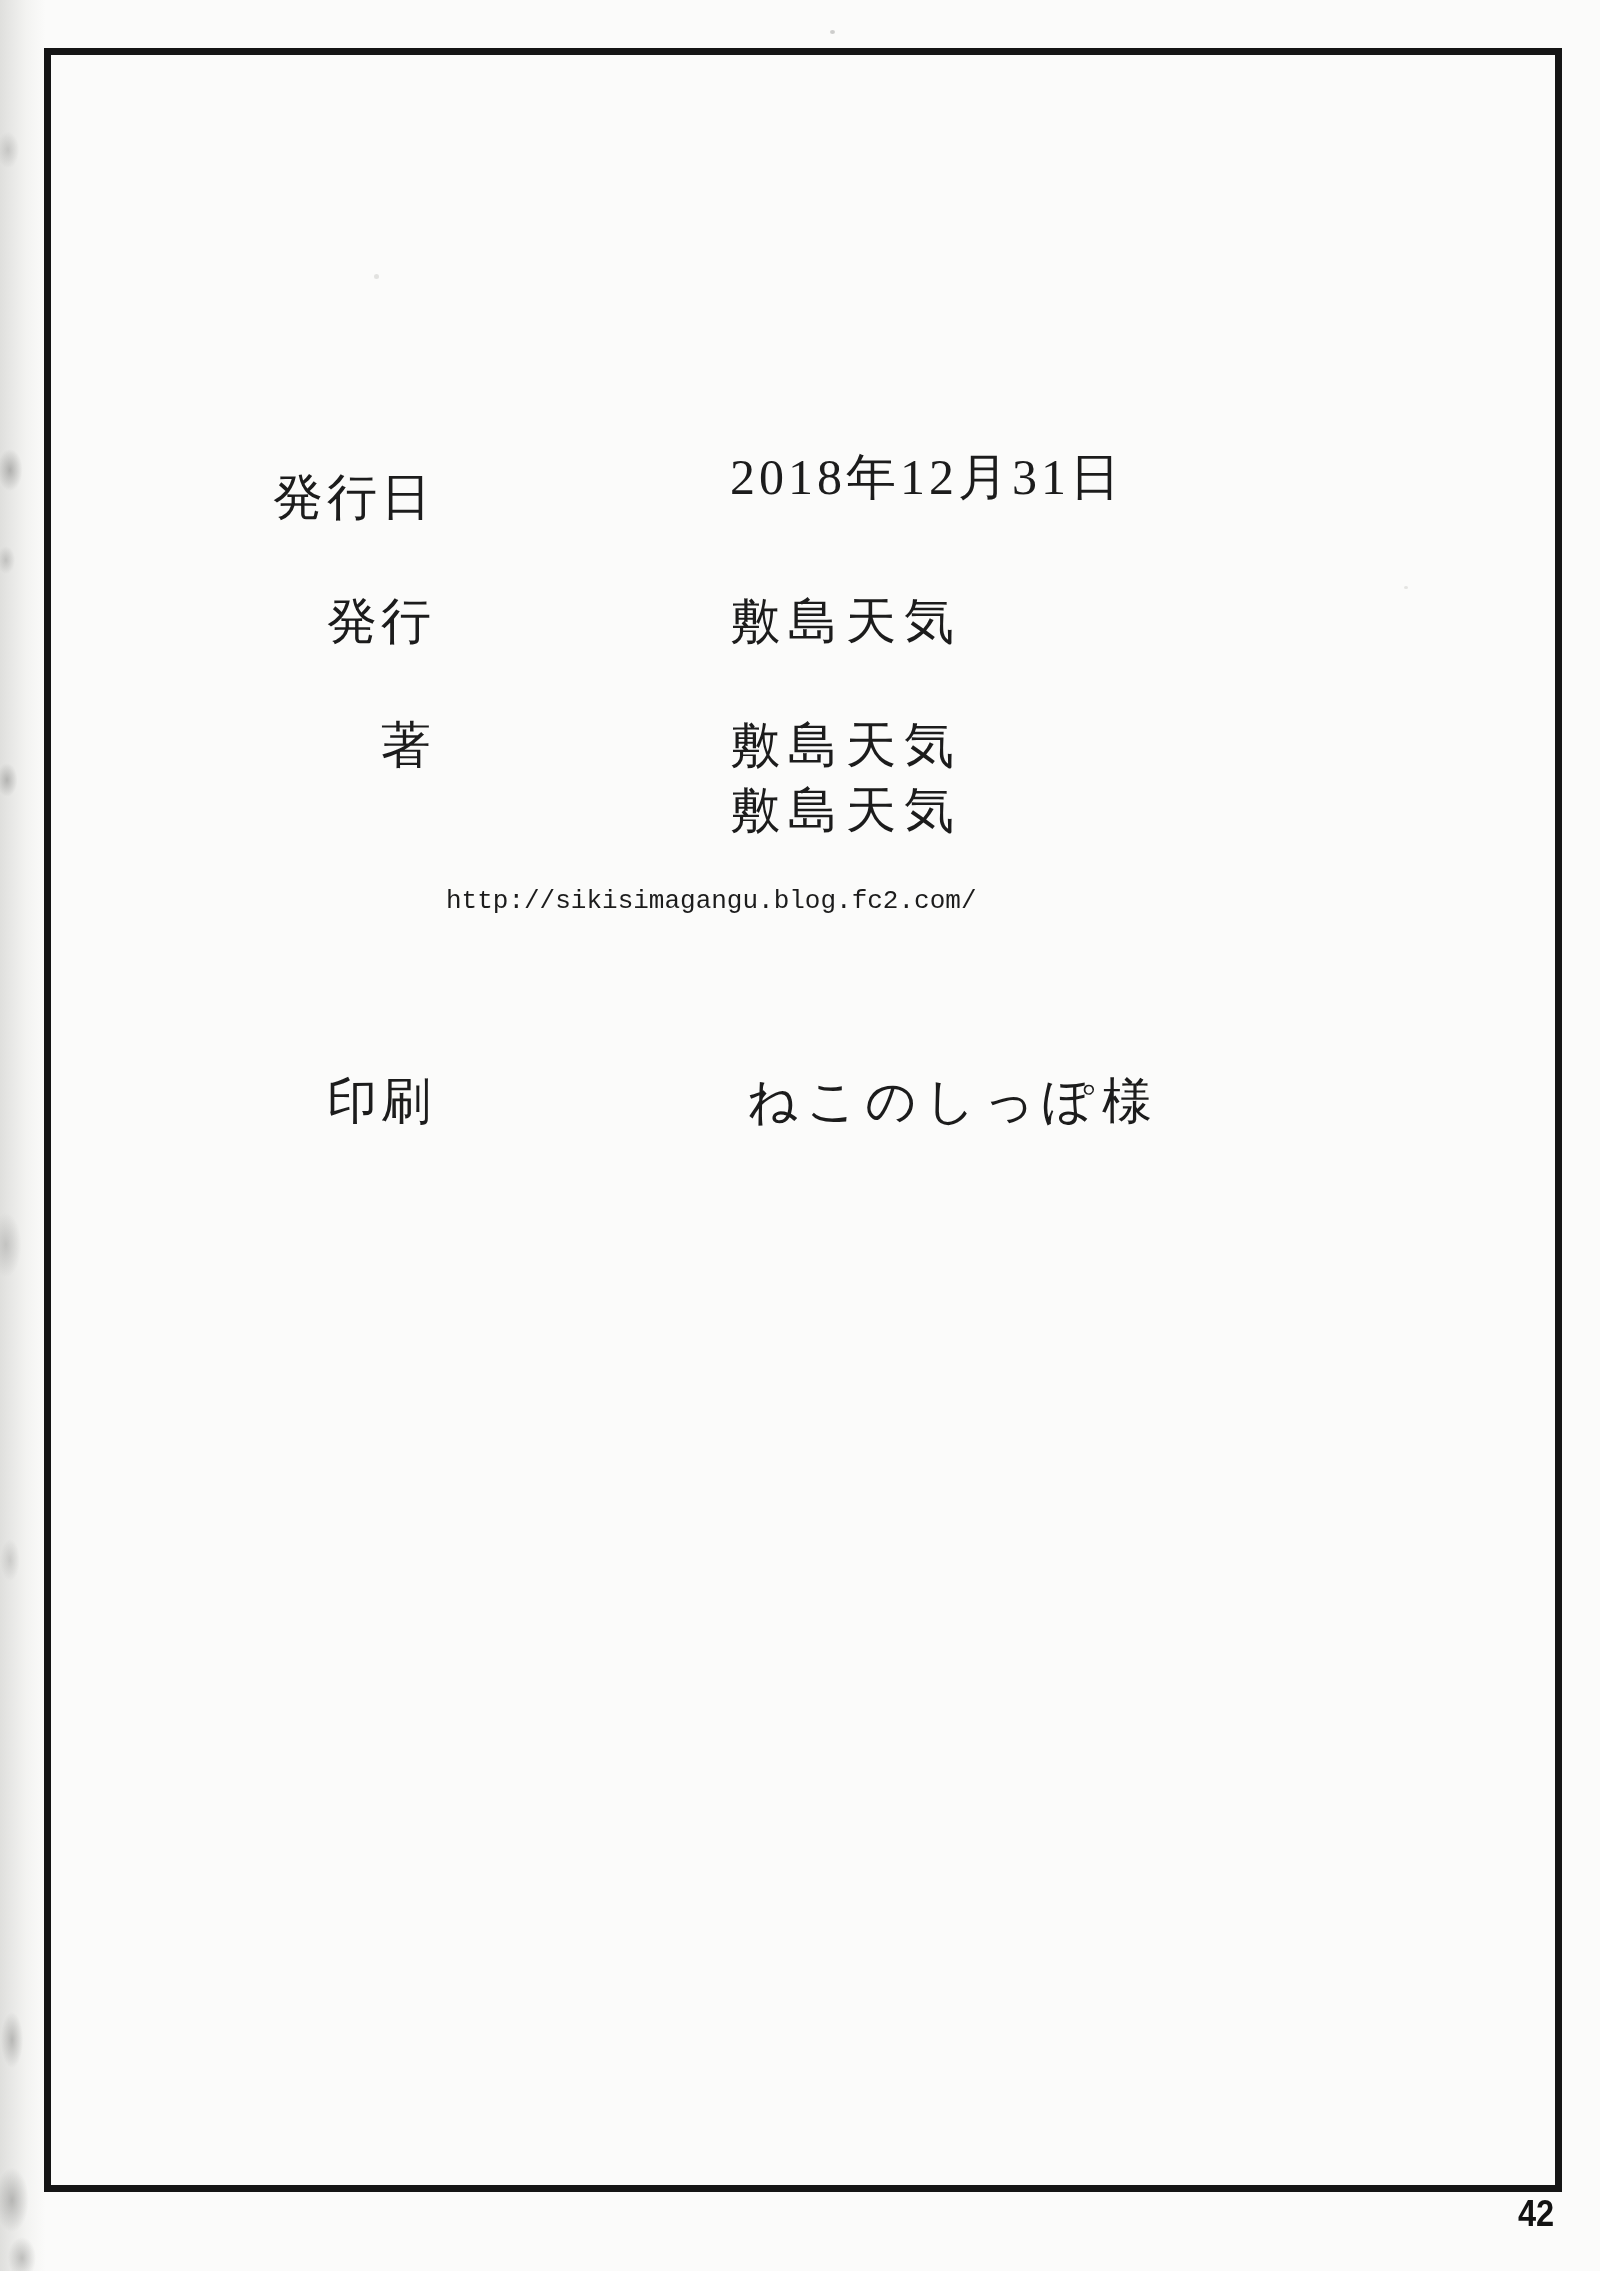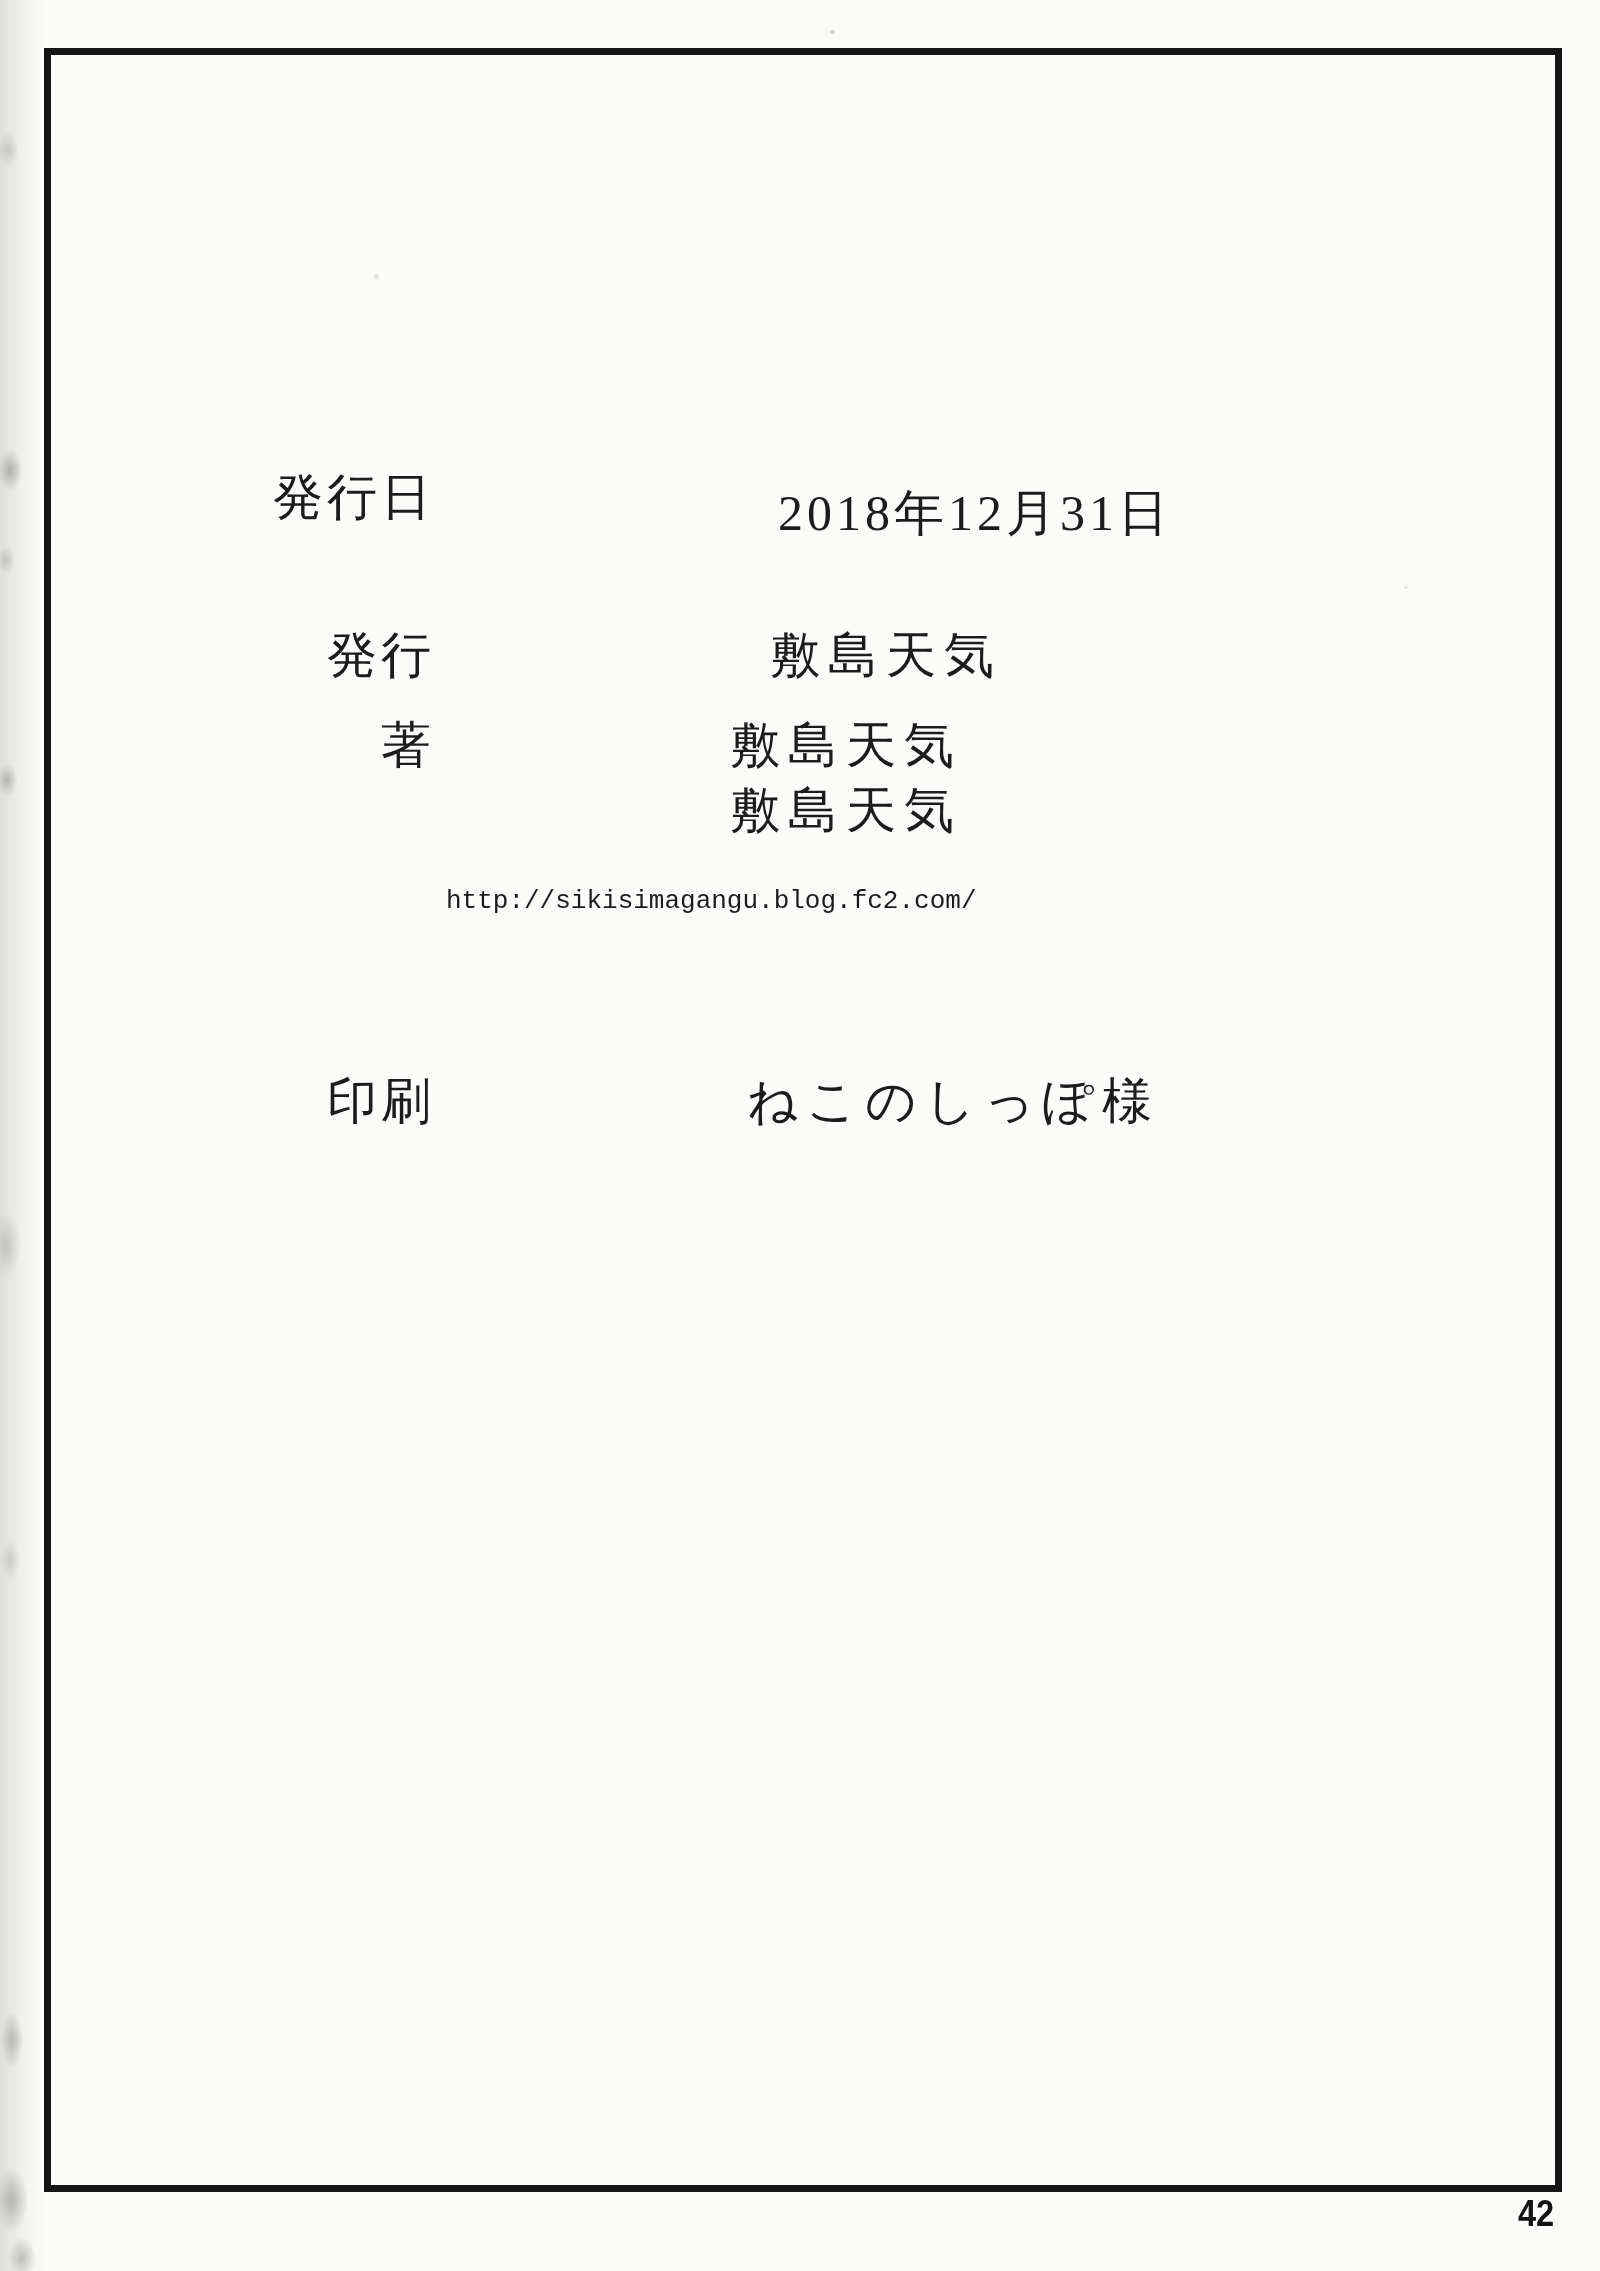--- a/index.html
+++ b/index.html
@@ -61,22 +61,22 @@
     white-space: nowrap;
   }
   .label {
     text-align: right;
     right: 925px;            
     letter-spacing: 4px;
   }
   .value { left: 730px; letter-spacing: 8px; }
 
   .row-date  { top: 472px; }
-  .v-date    { top: 488px; left: 730px; letter-spacing: 4px; margin-left: 48px; }
-  .row-pub   { top: 630px; margin-left: 40px; }
+  .v-date    { top: 452px; left: 730px; letter-spacing: 4px; }
+  .row-pub   { top: 596px; }
   .row-auth  { top: 720px; }
   .v-auth2   { top: 785px; }
   .url {
     top: 888px; left: 446px;
     font-family: "Liberation Mono", "DejaVu Sans Mono", monospace;
     font-size: 26px;
     letter-spacing: 0;
     color: #1c1c1c;
   }
   .row-print { top: 1076px; margin-left: 17px; }

